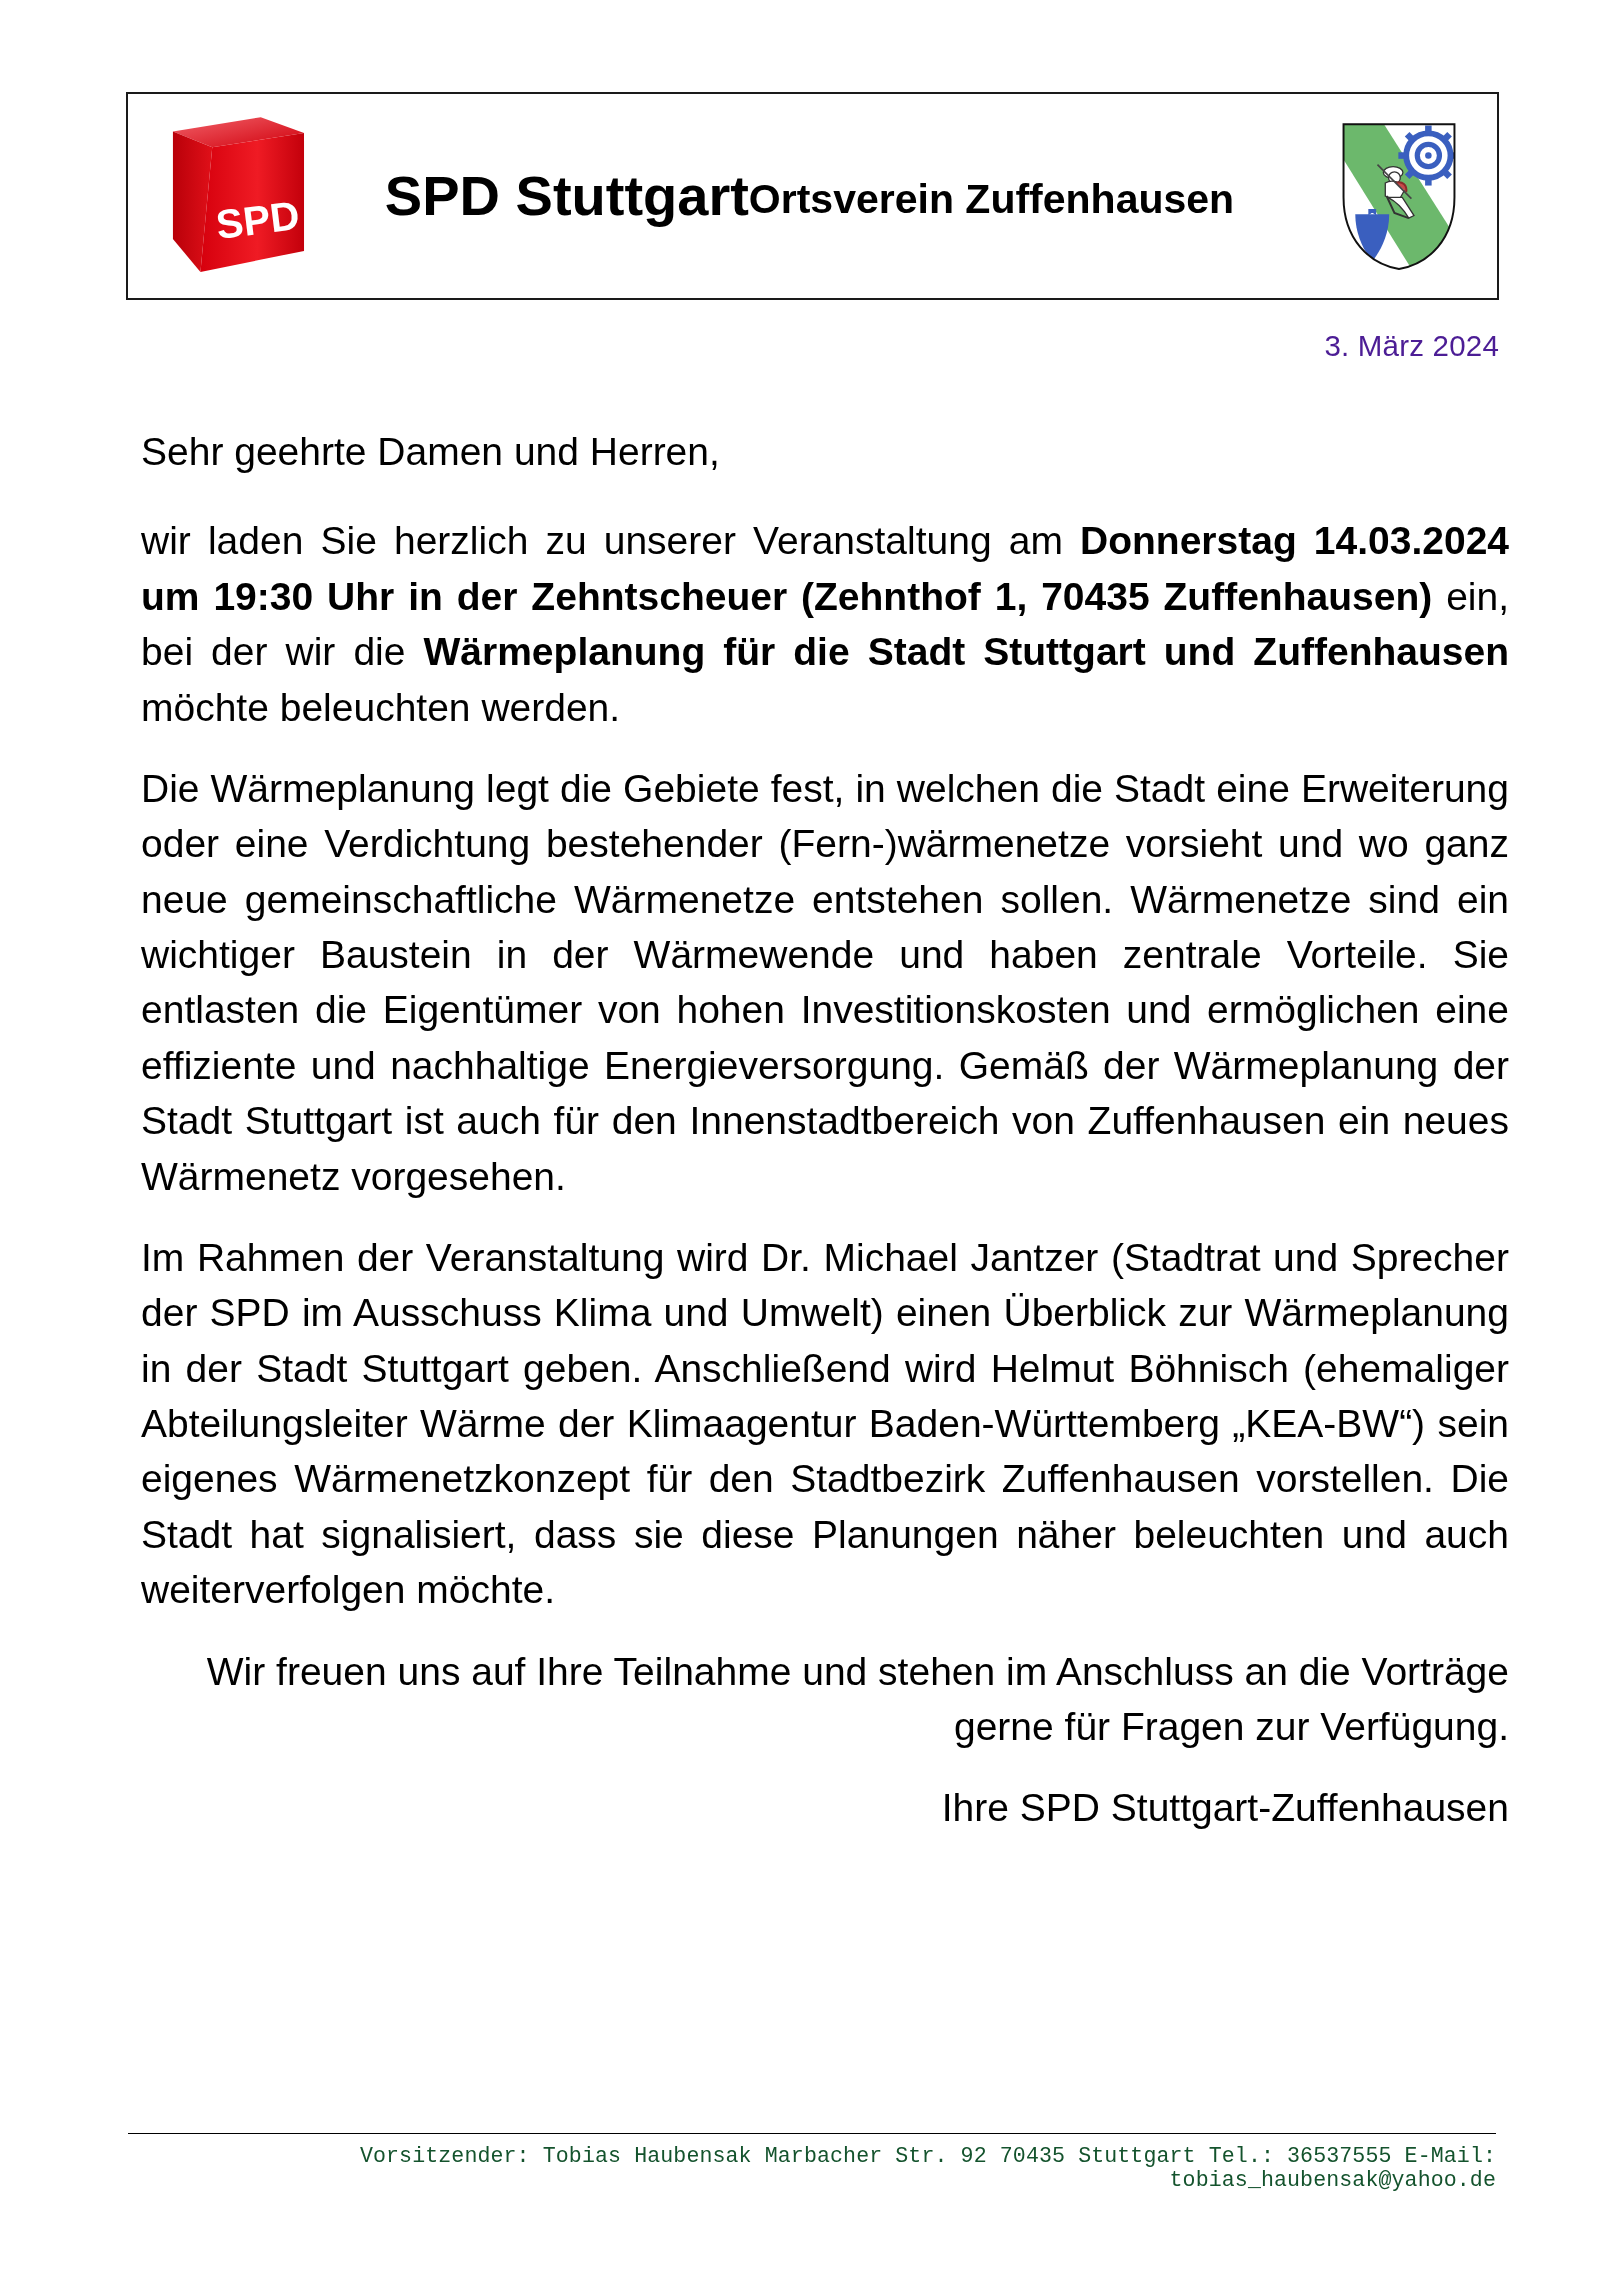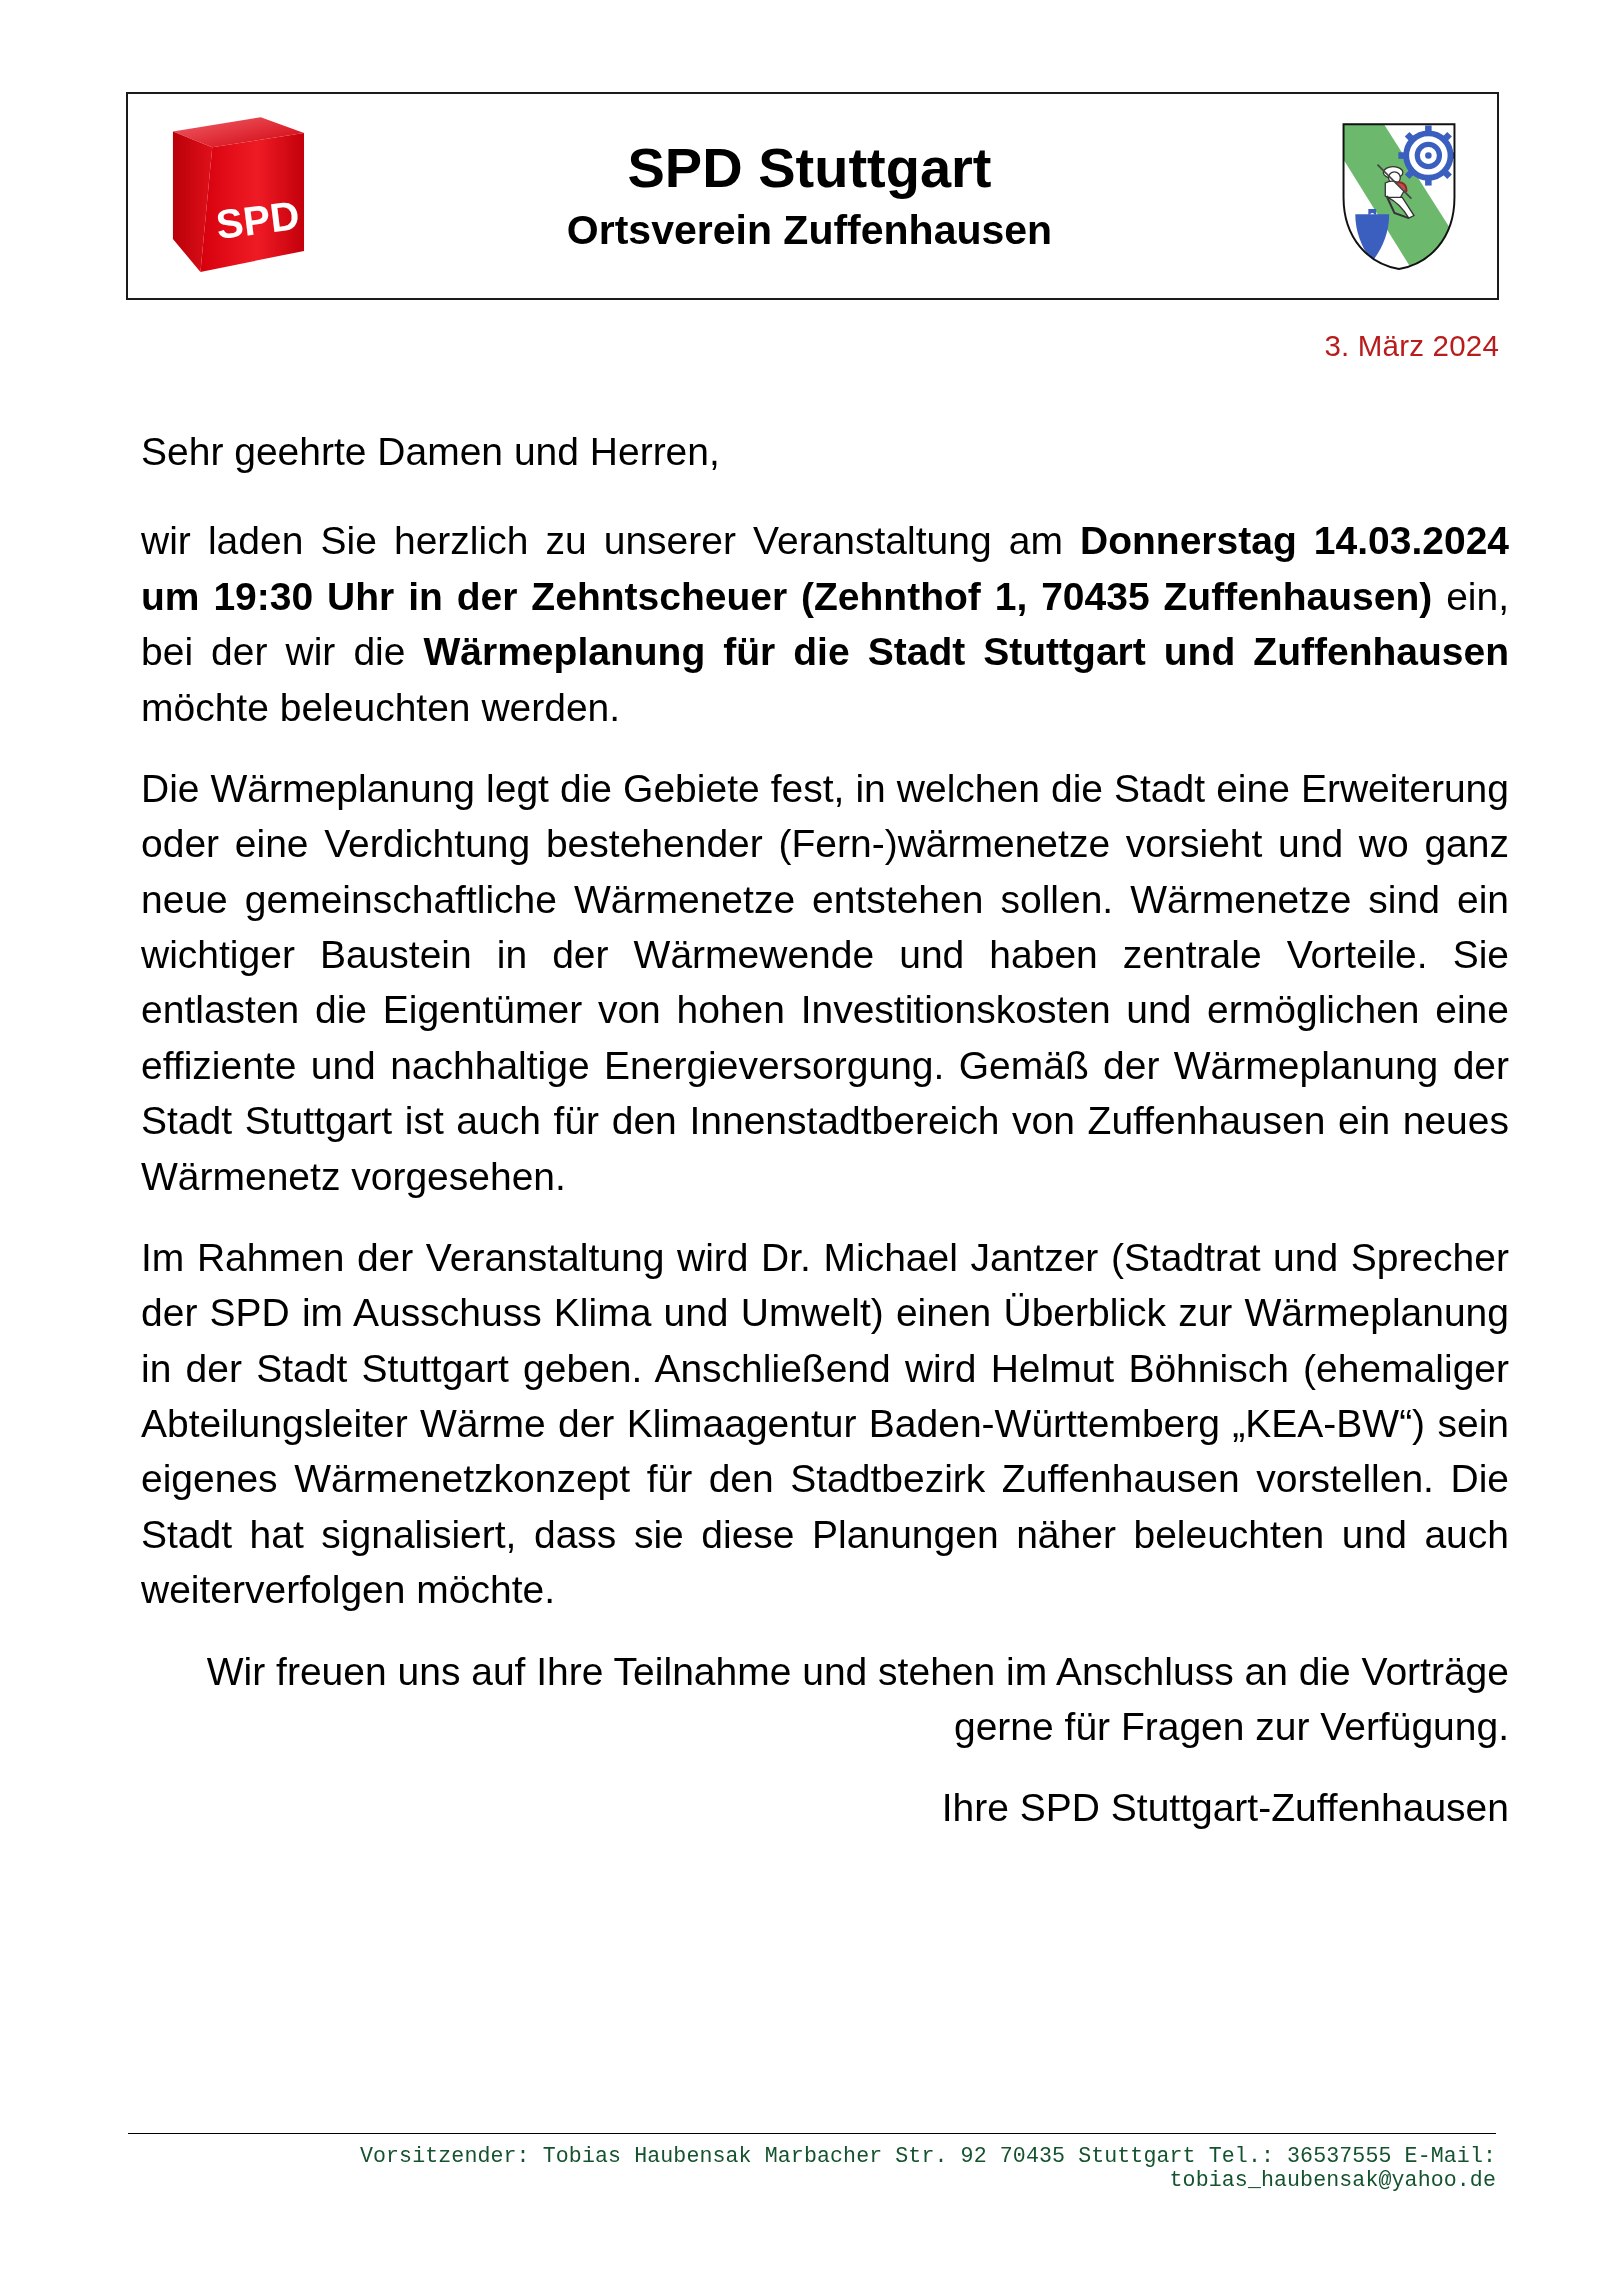--- a/index.html
+++ b/index.html
@@ -48,21 +48,21 @@
   .spd-cube {
     width: 151px;
     height: 177px;
     position: relative;
   }
   .spd-cube svg { display: block; }
 
   .title-slot {
     flex: 1 1 auto;
     display: flex;
-    flex-direction: column;
+    flex-direction: row;
     align-items: center;
     justify-content: center;
     padding-right: 26px;
   }
   .title-main {
     font-size: 56px;
     font-weight: bold;
     letter-spacing: 0px;
     line-height: 1.08;
     white-space: nowrap;
@@ -87,21 +87,21 @@
   .crest svg { display: block; }
 
   
   .date-line {
     position: absolute;
     left: 0;
     top: 329px;
     width: 1499px;
     text-align: right;
     font-size: 29.5px;
-    color: #b91c1c;
+    color: #4c1d95;
     letter-spacing: 0.2px;
   }
 
   
   .body-block {
     position: absolute;
     left: 141px;
     top: 424px;
     width: 1368px;
   }

